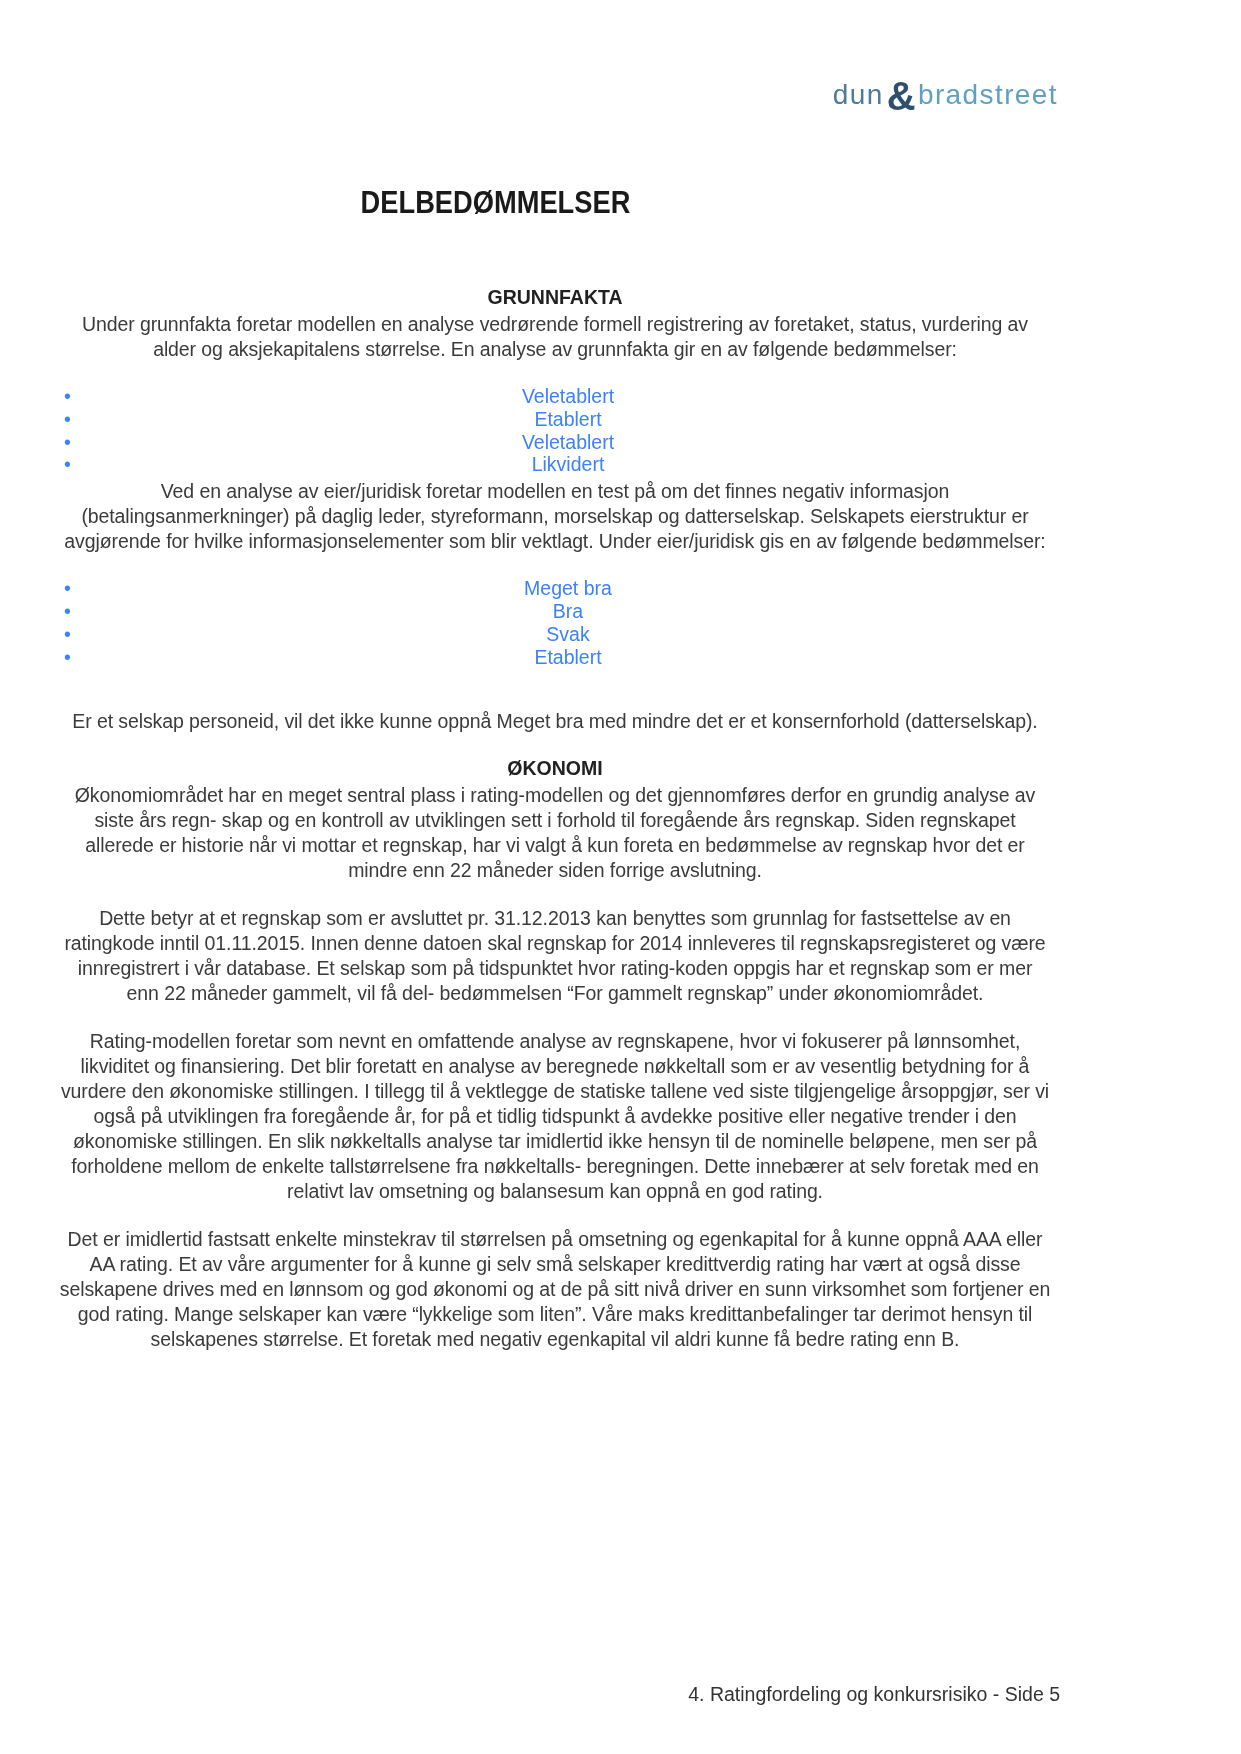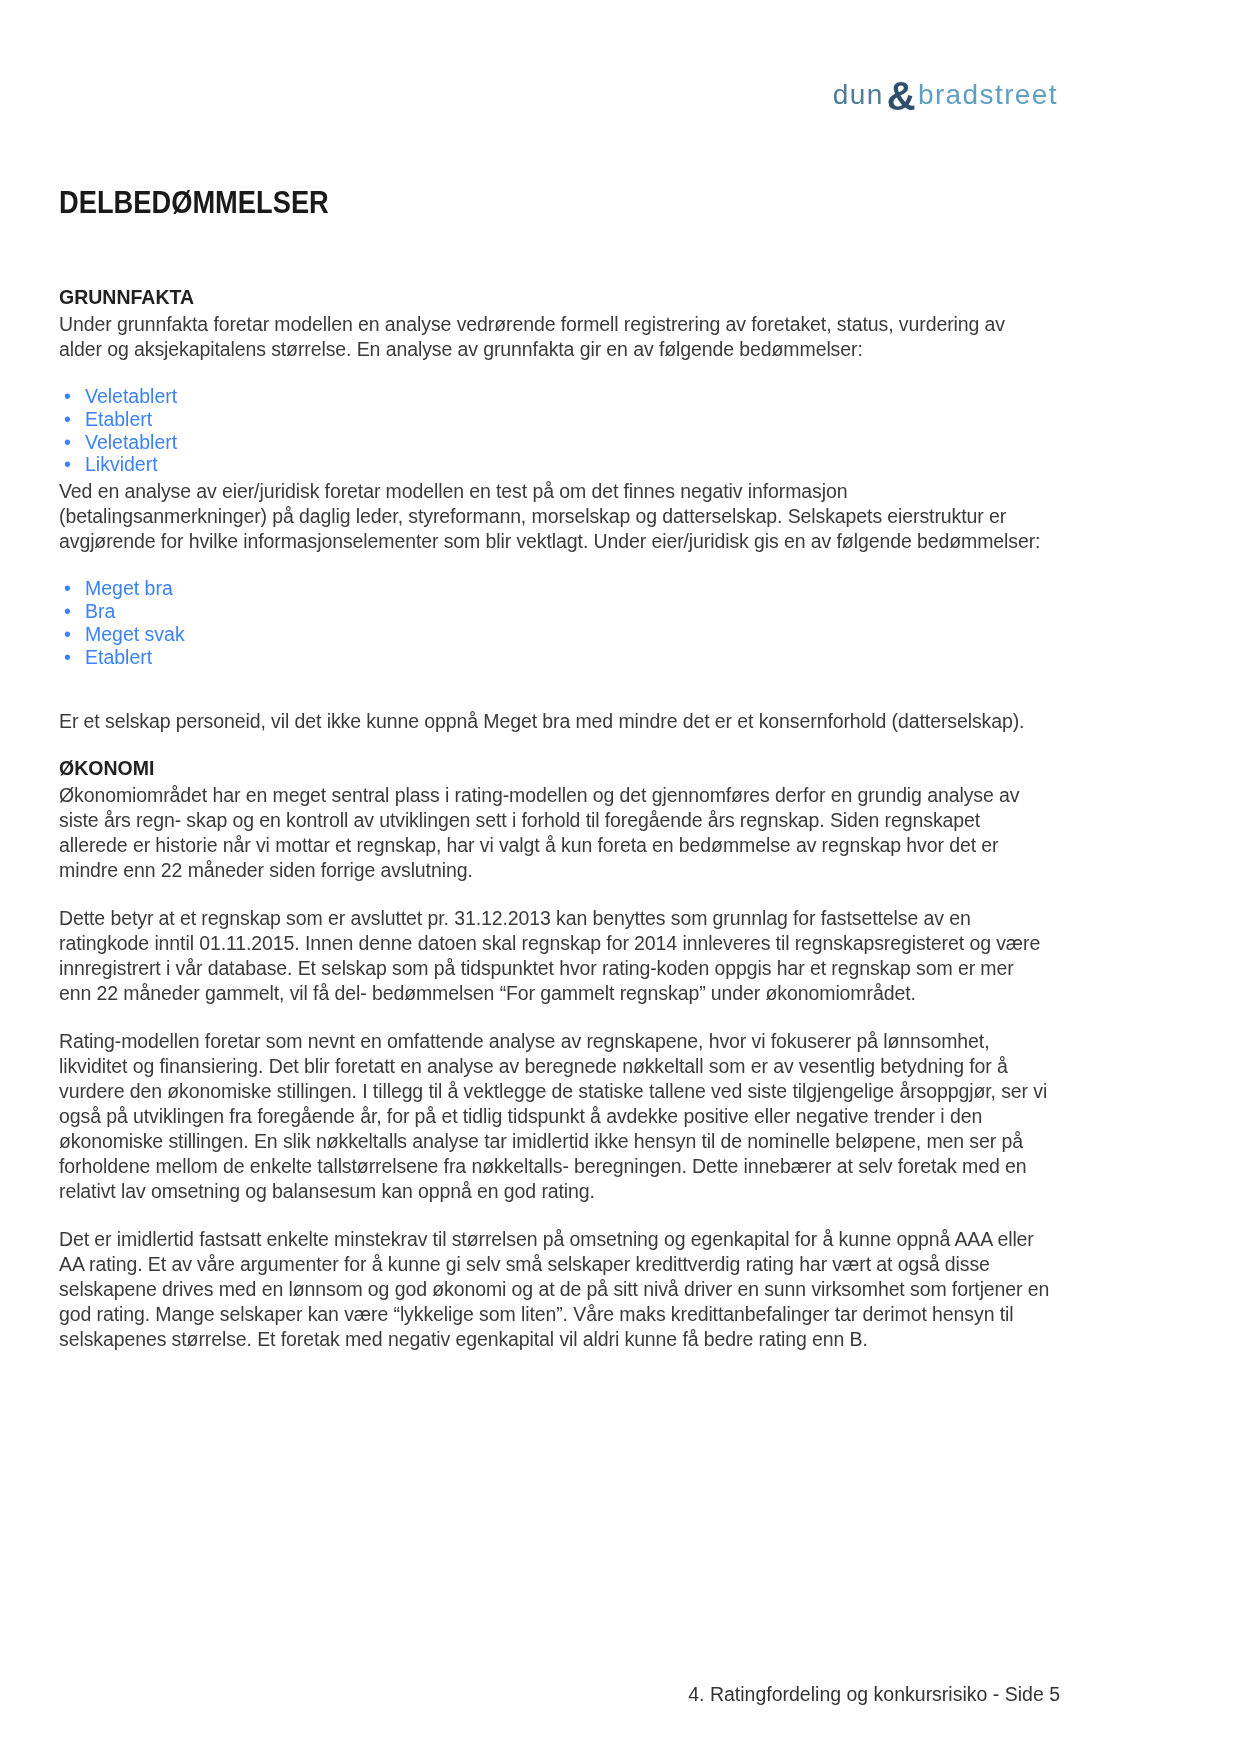--- a/index.html
+++ b/index.html
@@ -5,20 +5,21 @@
   * { box-sizing: border-box; }
   html, body { margin: 0; padding: 0; background: #ffffff; }
   .page {
     position: relative;
     width: 1241px;
     height: 1754px;
     background: #ffffff;
     font-family: "Liberation Sans", sans-serif;
     color: #3b3b3b;
     overflow: hidden;
+    text-align: center;
   }
 
   
   .logo {
     position: absolute;
     top: 74px;
     right: 183px;
     font-size: 28px;
     letter-spacing: 1.4px;
     white-space: nowrap;
@@ -117,21 +118,21 @@
         <li>Veletablert</li>
         <li>Likvidert</li>
       </ul>
     </section>
 
     <section class="sec-eier">
       <p class="body">Ved en analyse av eier/juridisk foretar modellen en test på om det finnes negativ informasjon (betalingsanmerkninger) på daglig leder, styreformann, morselskap og datterselskap. Selskapets eierstruktur er avgjørende for hvilke informasjonselementer som blir vektlagt. Under eier/juridisk gis en av følgende bedømmelser:</p>
       <ul class="bullets">
         <li>Meget bra</li>
         <li>Bra</li>
-        <li>Meget svak</li>
+        <li>Svak</li>
         <li>Etablert</li>
       </ul>
       <p class="body note">Er et selskap personeid, vil det ikke kunne oppnå Meget bra med mindre det er et konsernforhold (datterselskap).</p>
     </section>
 
     <section class="sec-okonomi">
       <h2 class="heading">ØKONOMI</h2>
       <p class="body">Økonomiområdet har en meget sentral plass i rating-modellen og det gjennomføres derfor en grundig analyse av siste års regn- skap og en kontroll av utviklingen sett i forhold til foregående års regnskap. Siden regnskapet allerede er historie når vi mottar et regnskap, har vi valgt å kun foreta en bedømmelse av regnskap hvor det er mindre enn 22 måneder siden forrige avslutning.</p>
       <p class="body">Dette betyr at et regnskap som er avsluttet pr. 31.12.2013 kan benyttes som grunnlag for fastsettelse av en ratingkode inntil 01.11.2015. Innen denne datoen skal regnskap for 2014 innleveres til regnskapsregisteret og være innregistrert i vår database. Et selskap som på tidspunktet hvor rating-koden oppgis har et regnskap som er mer enn 22 måneder gammelt, vil få del- bedømmelsen “For gammelt regnskap” under økonomiområdet.</p>
       <p class="body">Rating-modellen foretar som nevnt en omfattende analyse av regnskapene, hvor vi fokuserer på lønnsomhet, likviditet og finansiering. Det blir foretatt en analyse av beregnede nøkkeltall som er av vesentlig betydning for å vurdere den økonomiske stillingen. I tillegg til å vektlegge de statiske tallene ved siste tilgjengelige årsoppgjør, ser vi også på utviklingen fra foregående år, for på et tidlig tidspunkt å avdekke positive eller negative trender i den økonomiske stillingen. En slik nøkkeltalls analyse tar imidlertid ikke hensyn til de nominelle beløpene, men ser på forholdene mellom de enkelte tallstørrelsene fra nøkkeltalls- beregningen. Dette innebærer at selv foretak med en relativt lav omsetning og balansesum kan oppnå en god rating.</p>

